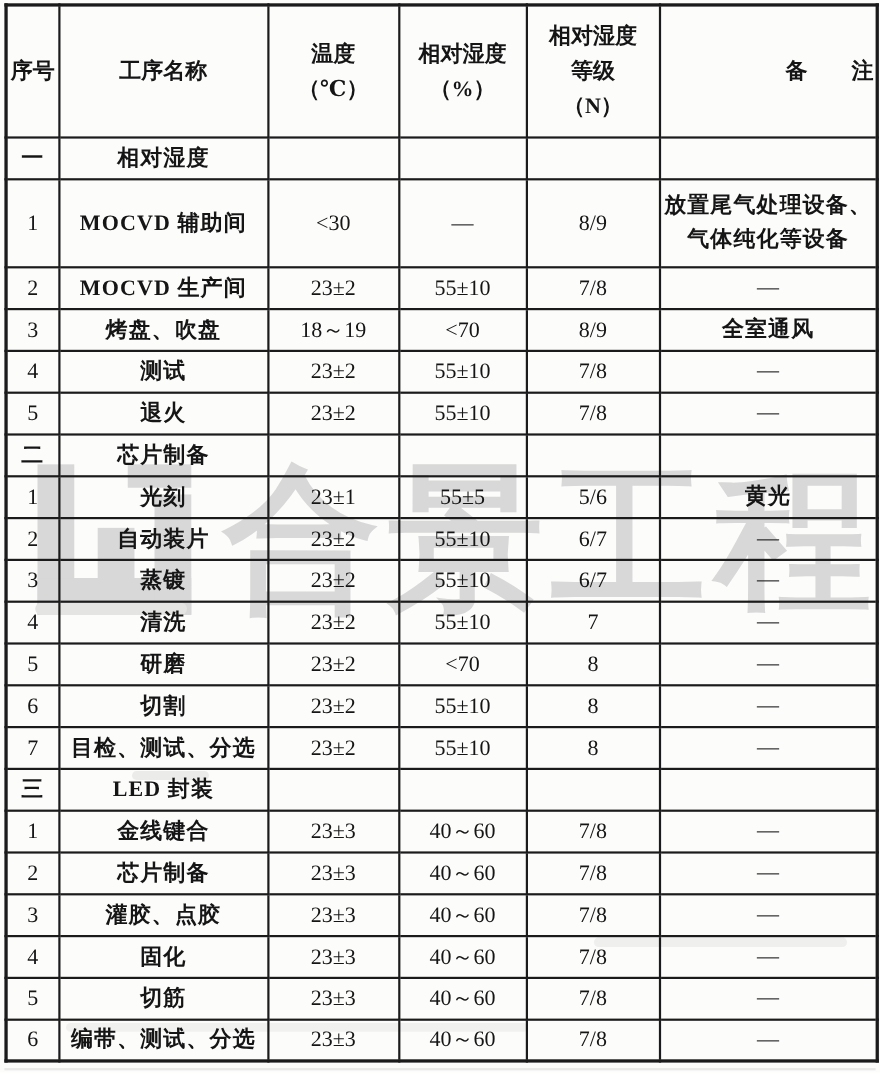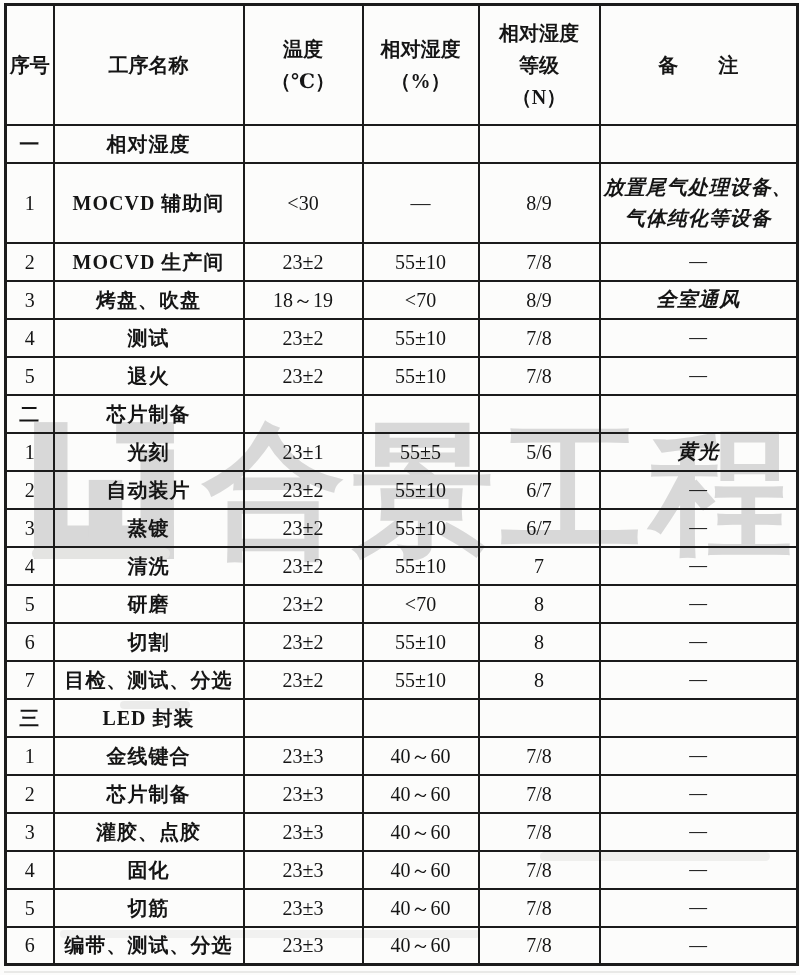--- a/index.html
+++ b/index.html
@@ -71,22 +71,22 @@
     height: 120px;
     font-weight: bold;
     line-height: 1.6;
     border-bottom-width: 3px;
   }
   tbody tr { height: 38px; }
   tbody tr.tall { height: 80px; }
   tbody td { font-weight: normal; line-height: 1.2; }
   tbody td.name, tbody td.remark-cjk { font-weight: bold; letter-spacing: 1px; }
   tbody tr.section td { font-weight: bold; letter-spacing: 1px; }
-  td.remark-cell { line-height: 1.55; font-style: italic; }
-  .remarks-h { white-space: pre; }
+  td.remark-cell { line-height: 1.55; }
+  .remarks-h { white-space: pre; text-align: right; }
 </style>
 </head>
 <body>
 
 <div class="page">
 
   <div class="watermark">
     <svg class="wm-logo" viewBox="0 0 100 100" xmlns="http://www.w3.org/2000/svg" fill="#d8d8d8">
       <rect x="4" y="6" width="22" height="90"></rect>
       <rect x="4" y="74" width="92" height="22"></rect>

